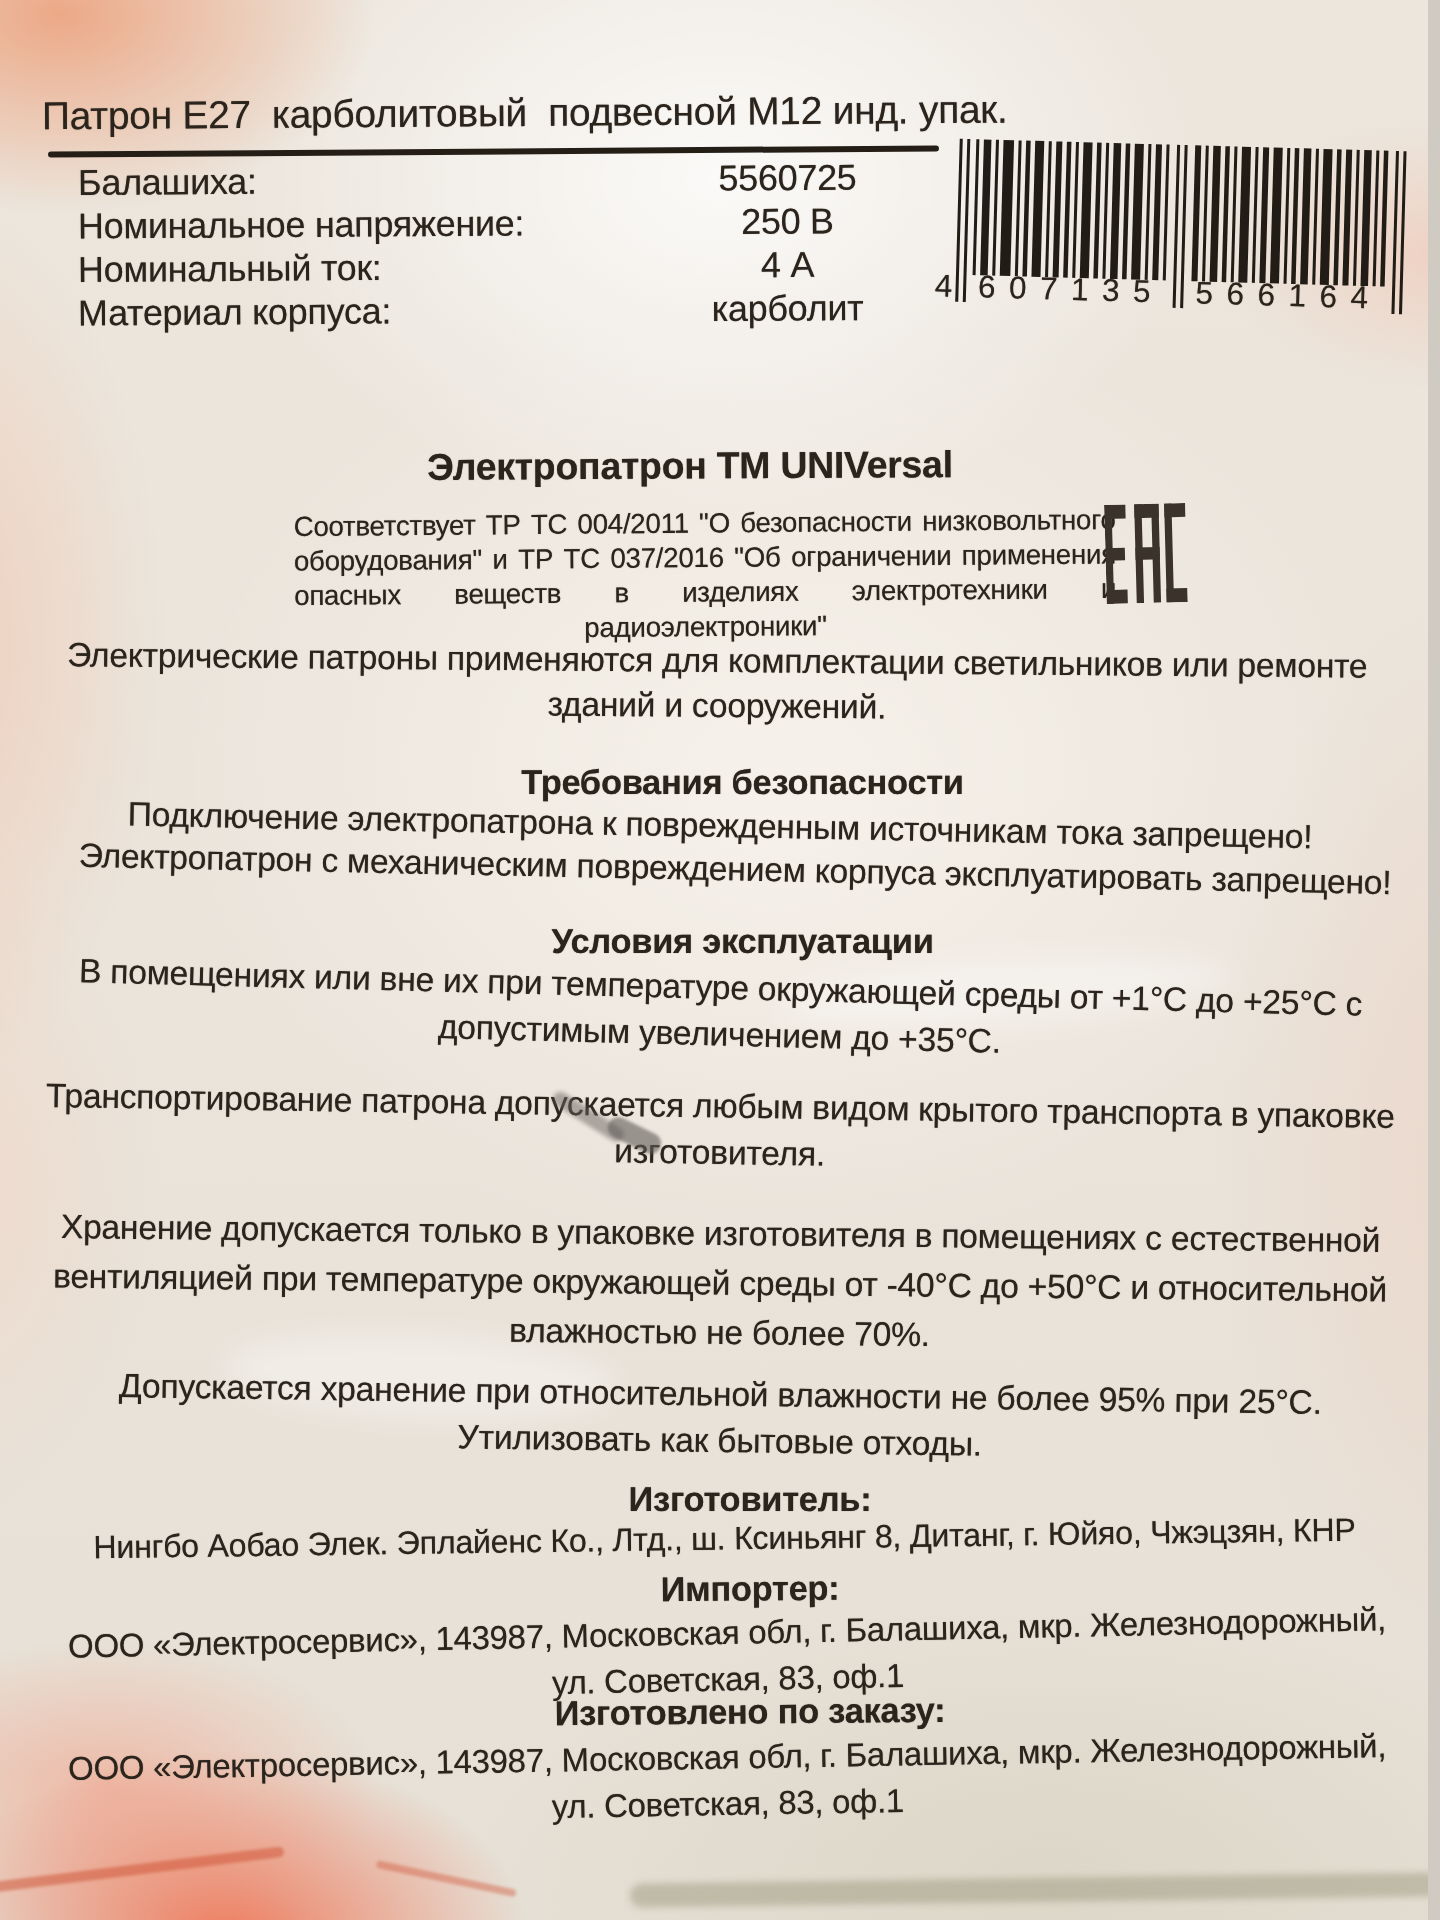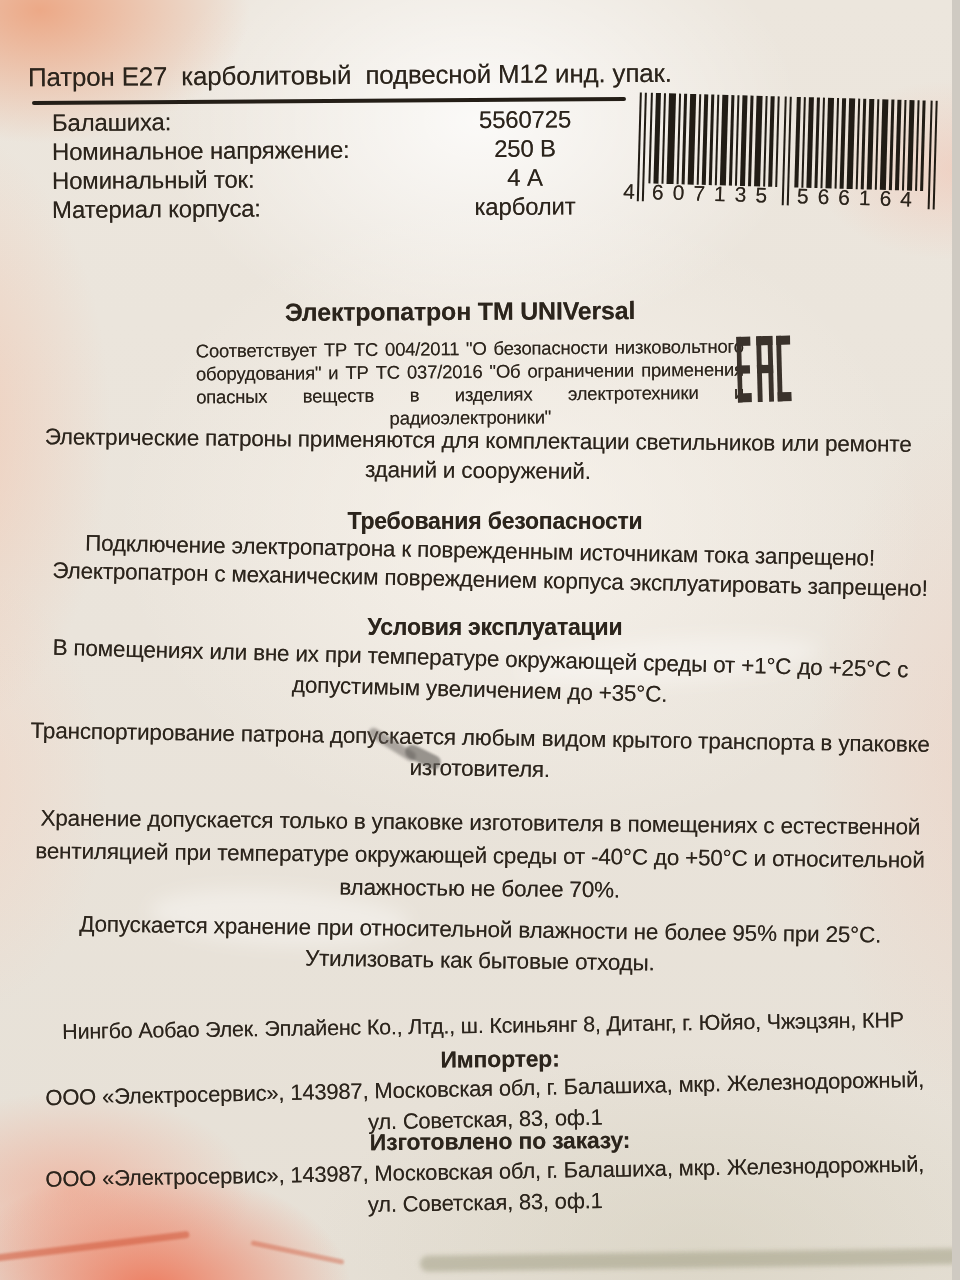--- a/index.html
+++ b/index.html
@@ -196,20 +196,21 @@
   <div class="abs txt center" id="op-text">В помещениях или вне их при температуре окружающей среды от +1°С до +25°С с допустимым увеличением до +35°С.</div>
 
   <div class="abs txt center" id="transport">Транспортирование патрона допускается любым видом крытого транспорта в упаковке изготовителя.</div>
   <div class="abs txt center" id="storage">Хранение допускается только в упаковке изготовителя в помещениях с естественной вентиляцией при температуре окружающей среды от -40°С до +50°С и относительной влажностью не более 70%.</div>
 
   <div class="abs txt center" id="disposal">
     <div>Допускается хранение при относительной влажности не более 95% при 25°С.</div>
     <div>Утилизовать как бытовые отходы.</div>
   </div>
 
+  <div class="abs txt center bold" id="manu-heading">Изготовитель:</div>
   <div class="abs txt" id="manu-text">Нингбо Аобао Элек. Эплайенс Ко., Лтд., ш. Ксиньянг 8, Дитанг, г. Юйяо, Чжэцзян, КНР</div>
 
   <div class="abs txt center bold" id="imp-heading">Импортер:</div>
   <div class="abs txt center" id="imp-text">ООО «Электросервис», 143987, Московская обл, г. Балашиха, мкр. Железнодорожный, ул. Советская, 83, оф.1</div>
 
   <div class="abs txt center bold" id="ord-heading">Изготовлено по заказу:</div>
   <div class="abs txt center" id="ord-text">ООО «Электросервис», 143987, Московская обл, г. Балашиха, мкр. Железнодорожный, ул. Советская, 83, оф.1</div>
 
   <div class="abs smudge" id="smudge1"></div>
   <div class="abs smudge" id="smudge2"></div>

